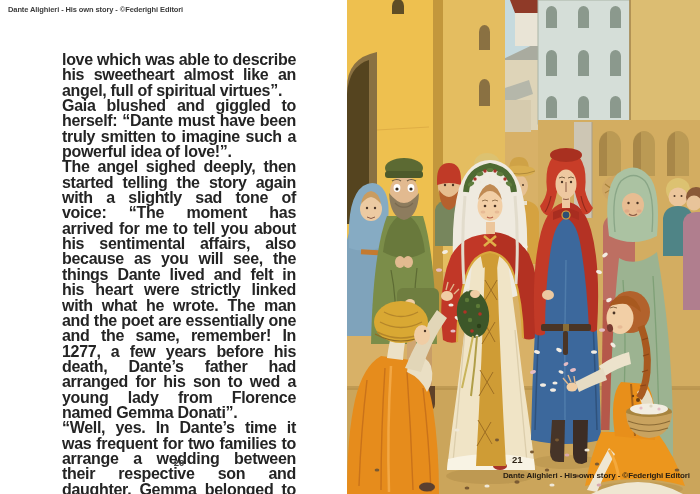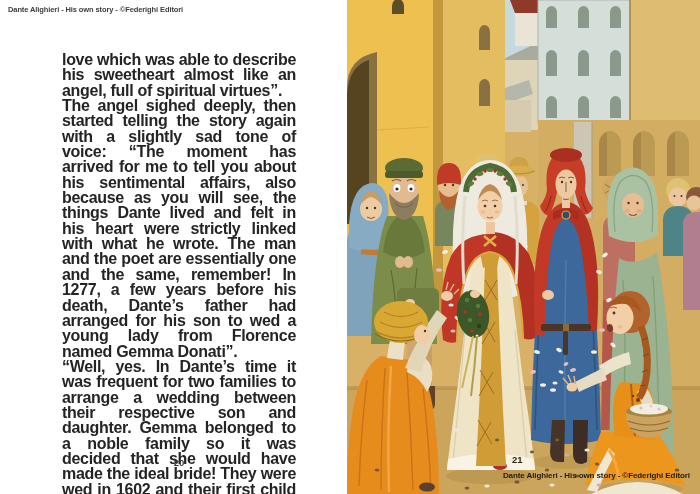--- a/index.html
+++ b/index.html
@@ -36,20 +36,21 @@
 </style>
 </head>
 <body>
 
 <div class="spread">
 
   <div class="left-page">
     <div class="page-header">Dante Alighieri - His own story - ©Federighi Editori</div>
     <div class="text-block">
         <p>love which was able to describe his sweetheart almost like an angel, full of spiritual virtues”.</p>
+        <p>Gaia blushed and giggled to herself: “Dante must have been truly smitten to imagine such a powerful idea of love!”.</p>
         <p>The angel sighed deeply, then started telling the story again with a slightly sad tone of voice: “The moment has arrived for me to tell you about his sentimental affairs, also because as you will see, the things Dante lived and felt in his heart were strictly linked with what he wrote. The man and the poet are essentially one and the same, remember! In 1277, a few years before his death, Dante’s father had arranged for his son to wed a young lady from Florence named Gemma Donati”.</p>
         <p>“Well, yes. In Dante’s time it was frequent for two families to arrange a wedding between their respective son and daughter. Gemma belonged to a noble family so it was decided that she would have made the ideal bride! They were wed in 1602 and their first child was born after two</p>
       </div>
     <div class="page-num-left">20</div>
   </div>
 
   <div class="right-page">
     <svg width="353" height="494" viewBox="0 0 353 494" aria-hidden="true">
 
       <rect x="0" y="0" width="353" height="494" fill="#d8b167"></rect>

